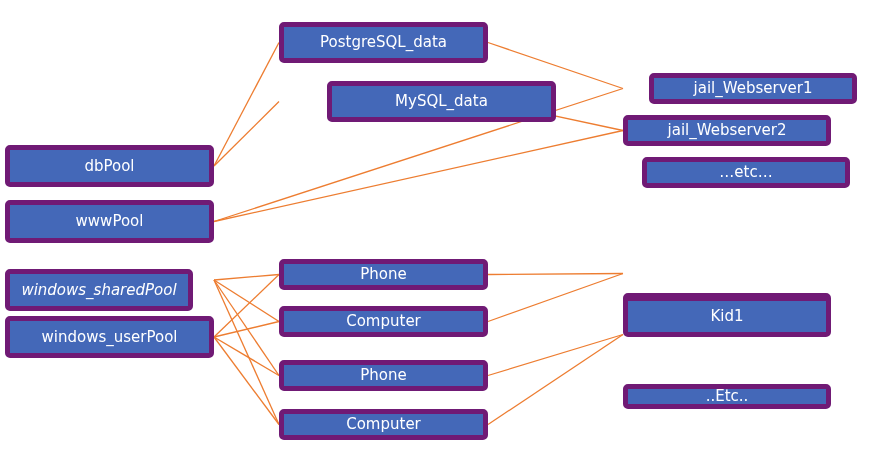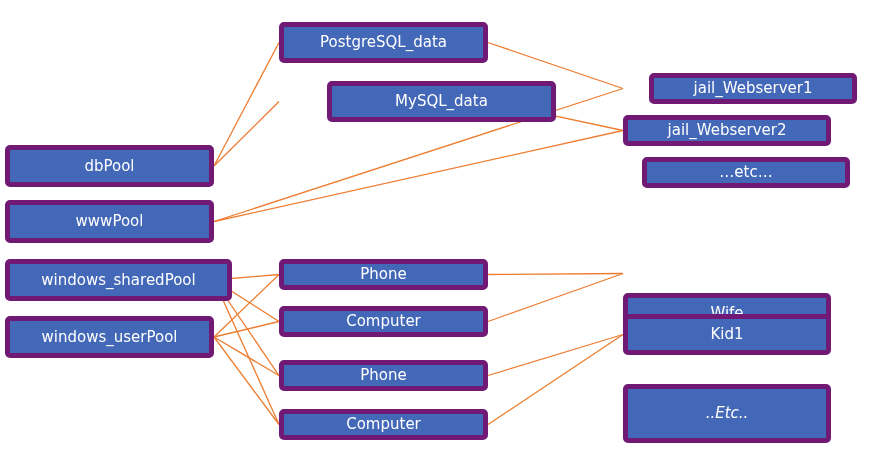--- a/index.html
+++ b/index.html
@@ -6,34 +6,34 @@
   body { width: 879px; height: 462px; position: relative; overflow: hidden;
          font-family: "DejaVu Sans", sans-serif; }
   #links { position: absolute; left: 0; top: 0; width: 879px; height: 462px; }
   .node { position: absolute; box-sizing: border-box; background: #4468b8;
           border: 5px solid #701a75; border-radius: 5px; color: #ffffff;
           display: flex; align-items: center; justify-content: center;
           font-size: 15px; white-space: nowrap; }
   .node span { line-height: 1; }
   #n-dbPool { left: 5px; top: 145px; width: 209px; height: 42px; text-align: right; }
   #n-wwwPool { left: 5px; top: 200px; width: 209px; height: 43px; text-align: center; }
-  #n-sharedPool { left: 5px; top: 259px; width: 227px; height: 42px; }
+  #n-sharedPool { left: 5px; top: 269px; width: 188px; height: 42px; font-style: italic; }
   #n-userPool { left: 5px; top: 316px; width: 209px; height: 42px; }
   #n-postgres { left: 279px; top: 22px; width: 209px; height: 41px; }
   #n-mysql { left: 279px; top: 81px; width: 229px; height: 41px; margin-left: 48px; }
   #n-phone1 { left: 279px; top: 259px; width: 209px; height: 31px; }
   #n-computer1 { left: 279px; top: 306px; width: 209px; height: 31px; }
   #n-phone2 { left: 279px; top: 360px; width: 209px; height: 31px; }
   #n-computer2 { left: 279px; top: 409px; width: 209px; height: 31px; }
   #n-web1 { left: 623px; top: 73px; width: 208px; height: 31px; margin-left: 26px; }
   #n-web2 { left: 623px; top: 115px; width: 208px; height: 31px; }
   #n-etc1 { left: 623px; top: 157px; width: 208px; height: 31px; margin-left: 19px; }
   #n-wife { left: 623px; top: 253px; width: 208px; height: 41px; margin-top: 40px; }
-  #n-kid1 { left: 623px; top: 314px; width: 208px; height: 41px; }
-  #n-etc2 { left: 623px; top: 384px; width: 208px; height: 59px; font-style: italic; }
+  #n-kid1 { left: 623px; top: 296px; width: 208px; height: 41px; }
+  #n-etc2 { left: 623px; top: 384px; width: 208px; height: 25px; }
 </style>
 </head>
 <body>
 
 <svg id="links" xmlns="http://www.w3.org/2000/svg">
     <line x1="214" y1="166" x2="279" y2="42.5" stroke="#ed7d31" stroke-width="1.3"></line>
     <line x1="214" y1="166" x2="279" y2="101.5" stroke="#ed7d31" stroke-width="1.3"></line>
     <line x1="214" y1="221.5" x2="623" y2="88.5" stroke="#ed7d31" stroke-width="1.3"></line>
     <line x1="214" y1="221.5" x2="623" y2="130.5" stroke="#ed7d31" stroke-width="1.3"></line>
     <line x1="488" y1="42.5" x2="623" y2="88.5" stroke="#ed7d31" stroke-width="1.3"></line>

